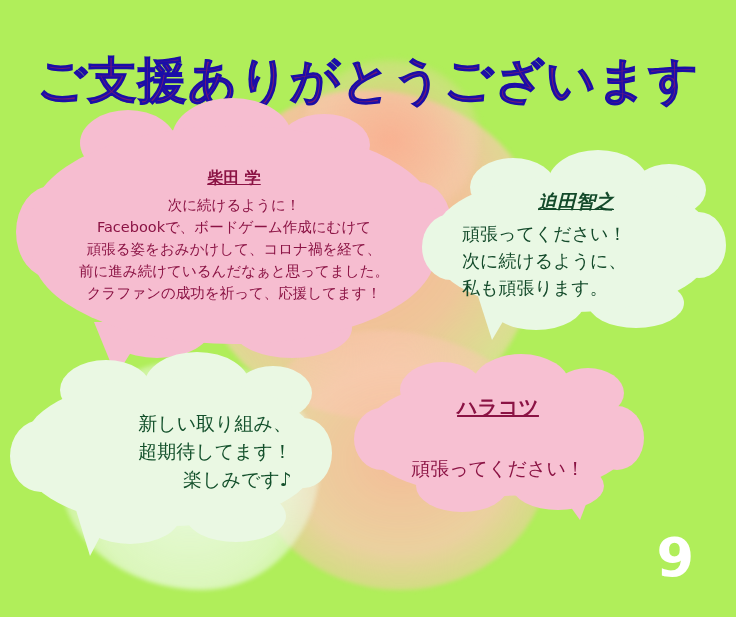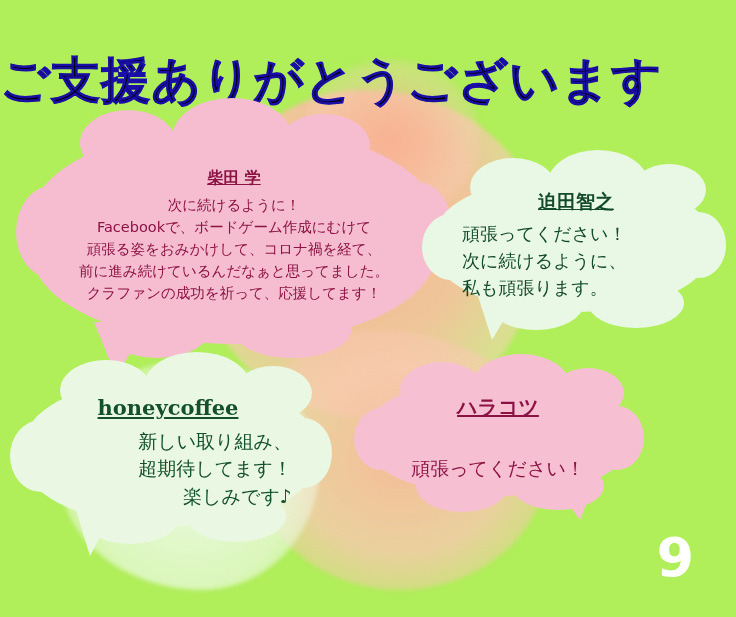--- a/index.html
+++ b/index.html
@@ -60,24 +60,25 @@
     border-radius: 50% 50% 45% 55% / 50% 45% 55% 50%;
     filter: blur(2px);
   }
 
   
   #title {
     position: absolute;
     left: 0;
     top: 48px;
     width: 736px;
+    text-align: center;
     font-family: "DejaVu Sans", sans-serif;
     font-size: 49px;
     font-weight: bold;
-    color: #000000;
+    color: #701a75;
     letter-spacing: 1px;
     white-space: nowrap;
     -webkit-text-stroke: 1px #1a0ea8;
   }
 
   
   .bubble {
     position: absolute;
     box-sizing: border-box;
   }
@@ -153,21 +154,21 @@
   }
   #bubble-sakoda .body {
     background: #e9f8e4;
     color: #134a2a;
     font-family: "DejaVu Sans", sans-serif;
     font-size: 18px;
     line-height: 1.5;
     align-items: flex-start;
     padding-left: 26px;
   }
-  #bubble-sakoda .bname { font-size: 19px; align-self: center; }
+  #bubble-sakoda .bname { font-size: 19px; align-self: center; font-style: italic; }
   #bubble-sakoda .lobes i { background: #e9f8e4; }
   #bubble-sakoda .l1 { left: 34px;  top: -18px; width: 86px;  height: 58px; }
   #bubble-sakoda .l2 { left: 112px; top: -26px; width: 100px; height: 66px; }
   #bubble-sakoda .l3 { left: 196px; top: -12px; width: 74px;  height: 52px; }
   #bubble-sakoda .l4 { left: -14px; top: 38px;  width: 58px;  height: 66px; }
   #bubble-sakoda .l5 { left: 236px; top: 36px;  width: 54px;  height: 66px; }
   #bubble-sakoda .l6 { left: 52px;  top: 100px; width: 96px;  height: 54px; }
   #bubble-sakoda .l7 { left: 152px; top: 102px; width: 96px;  height: 50px; }
   #bubble-sakoda .tail {
     left: 42px;
@@ -315,21 +316,20 @@
       <i class="l1"></i>
         <i class="l2"></i>
         <i class="l3"></i>
         <i class="l4"></i>
         <i class="l5"></i>
         <i class="l6"></i>
         <i class="l7"></i>
     </div>
     <div class="tail"></div>
     <div class="body">
-      <div class="bname">honeycoffee</div>
       <div class="bline">新しい取り組み、</div>
       <div class="bline">超期待してます！</div>
       <div class="bline">楽しみです♪</div>
     </div>
   </div>
 
   <div class="bubble" id="bubble-harakotsu">
     <div class="lobes">
       <i class="l1"></i>
         <i class="l2"></i>

